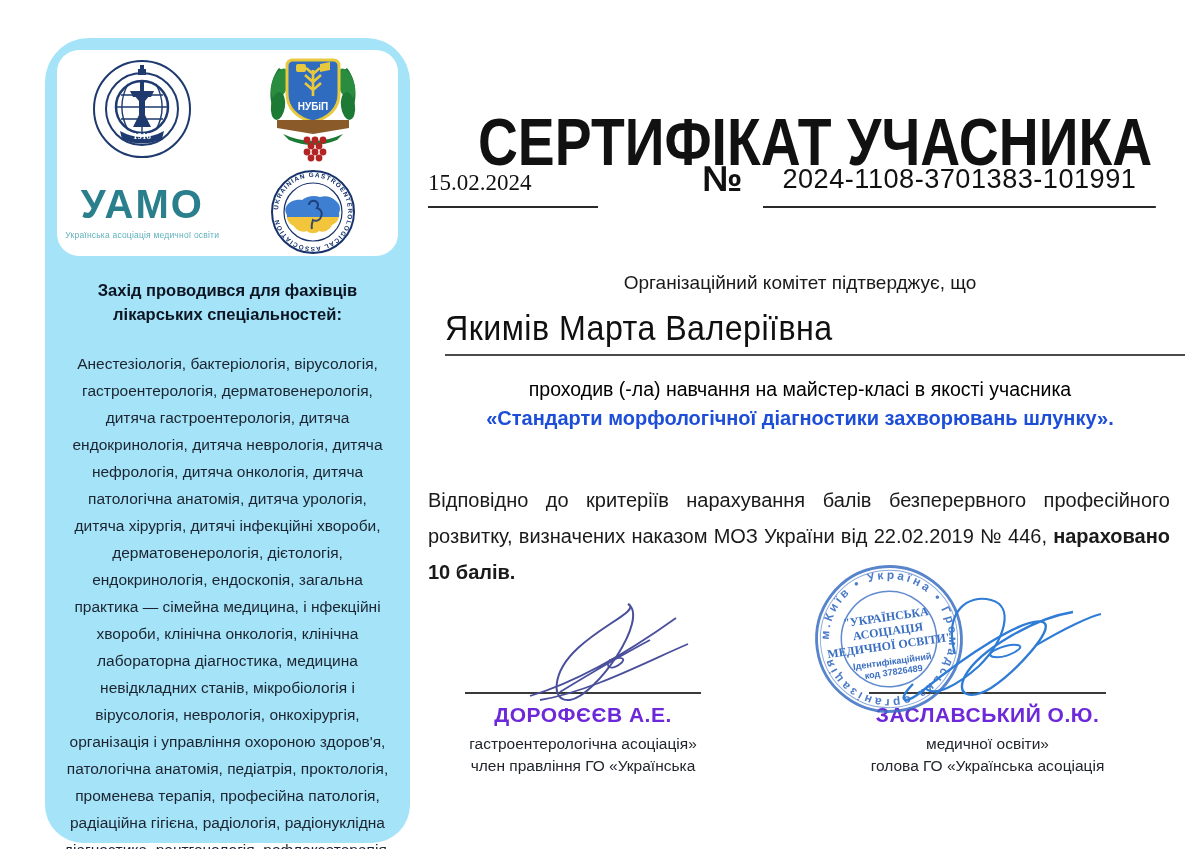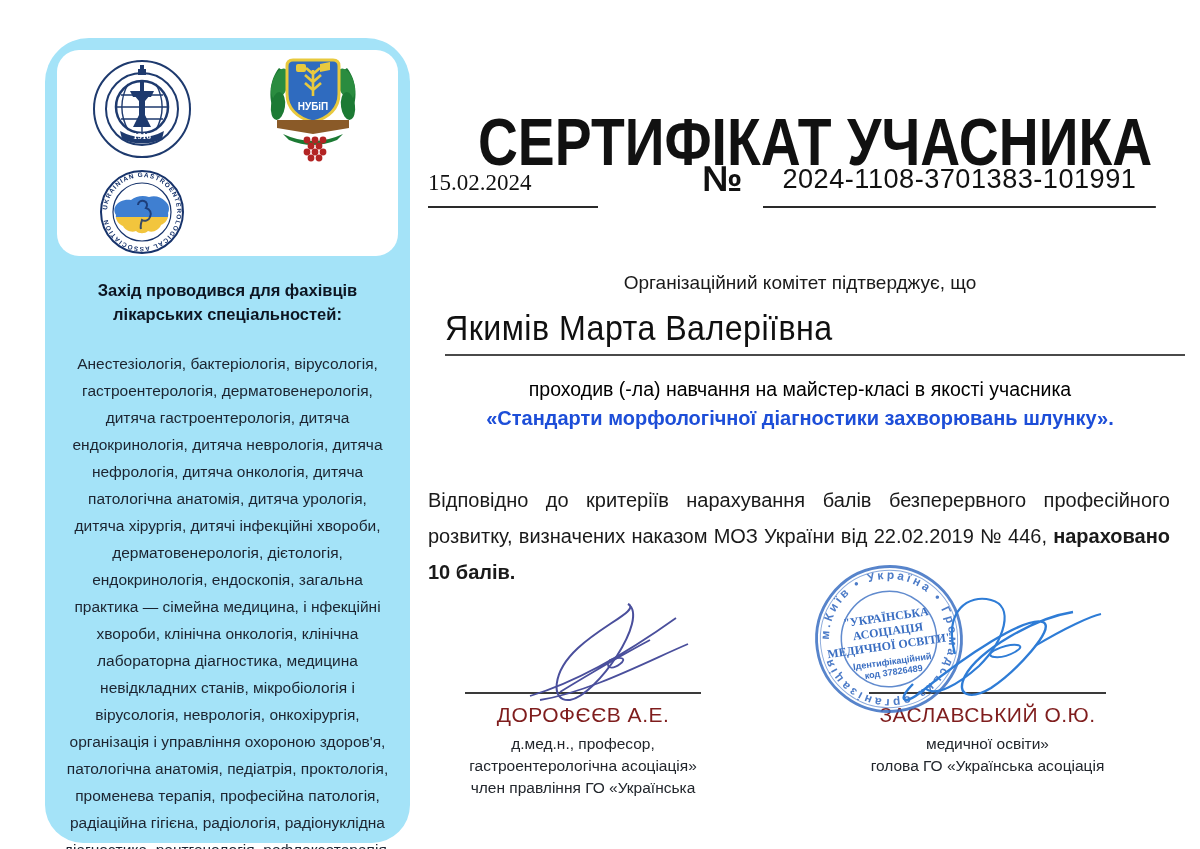--- a/index.html
+++ b/index.html
@@ -71,21 +71,21 @@
   }
   .points-par{
     position:absolute;left:428px;right:30px;top:462px;
     font-size:20px;line-height:36px;color:#1a1a1a;text-align:justify;
   }
   .points-par .b{font-weight:700;}
   
   .sig-line{position:absolute;height:0;border-top:2px solid #3a3a3a;}
   .sig-line.left{left:465px;top:692px;width:236px;}
   .sig-line.right{left:869px;top:692px;width:237px;}
-  .sig-name{position:absolute;top:703px;font-size:21px;font-weight:400;color:#7f1d1d;text-align:center;letter-spacing:.5px;}
+  .sig-name{position:absolute;top:703px;font-size:21px;font-weight:700;color:#6d28d9;text-align:center;letter-spacing:.5px;}
   .sig-name.left{left:465px;width:236px;}
   .sig-name.right{left:845px;width:285px;}
   .sig-role{position:absolute;font-size:15.5px;line-height:22px;color:#22262c;text-align:center;}
   .sig-role.left{left:430px;top:733px;width:306px;}
   .sig-role.right{left:820px;top:733px;width:335px;}
   .stamp{position:absolute;left:808px;top:558px;width:162px;height:162px;transform:rotate(-8deg);}
   .sig-scrawl{position:absolute;}
   .sig-scrawl.left{left:500px;top:600px;width:200px;height:105px;}
   .sig-scrawl.right{left:895px;top:588px;width:210px;height:120px;}
 </style>
@@ -134,20 +134,24 @@
             <circle cx="54" cy="92" r="3.4"></circle>
           <circle cx="50" cy="98" r="3.4"></circle>
             <circle cx="42" cy="98" r="3.4"></circle>
             <circle cx="58" cy="98" r="3.4"></circle>
           <circle cx="46" cy="104" r="3.4"></circle>
             <circle cx="54" cy="104" r="3.4"></circle>
         </g>
       </svg>
     </div>
 
+    <div class="cell">
+      <div class="uamo-abbr">УАМО</div>
+      <div class="uamo-sub">Українська асоціація медичної освіти</div>
+    </div>
 
     <div class="cell">
       <svg width="86" height="86" viewBox="0 0 86 86">
         <circle cx="43" cy="43" r="41" fill="#ffffff" stroke="#17336b" stroke-width="2"></circle>
         <circle cx="43" cy="43" r="29" fill="none" stroke="#17336b" stroke-width="1.2"></circle>
         <defs>
           <path id="ugaRing" d="M 43,43 m -35,0 a 35,35 0 1,1 70,0 a 35,35 0 1,1 -70,0"></path>
           <clipPath id="ugaMap">
               <path d="M16,38 c3,-6 10,-8 16,-7 c5,-4 12,-5 18,-3 c6,-2 12,0 16,4 c4,3 5,8 3,12 c1,5 -2,10 -7,12 c-2,5 -8,8 -13,6 c-3,3 -9,3 -12,0 c-5,2 -11,-1 -13,-5 c-5,-2 -8,-7 -7,-11 c-2,-3 -2,-6 -1,-8 z"></path>
             </clipPath>
@@ -183,21 +187,20 @@
 <div class="part-line">проходив (-ла) навчання на майстер-класі в якості учасника</div>
 <div class="event-line">«Стандарти морфологічної діагностики захворювань шлунку».</div>
 
 <p class="points-par"><span>Відповідно до критеріїв нарахування балів безперервного професійного розвитку, визначених наказом МОЗ України від 22.02.2019 № 446, </span><span class="b">нараховано 10 балів.</span></p>
 
 <div class="sig-line left"></div>
 <div class="sig-line right"></div>
 
 <div class="sig-name left">ДОРОФЄЄВ А.Е.</div>
 <div class="sig-role left">
-  <div>д.мед.н., професор,</div>
   <div>гастроентерологічна асоціація»</div>
   <div>член правління ГО «Українська</div>
 </div>
 
 <div class="sig-name right">ЗАСЛАВСЬКИЙ О.Ю.</div>
 <div class="sig-role right">
   <div>медичної освіти»</div>
   <div>голова ГО «Українська асоціація</div>
 </div>
 

